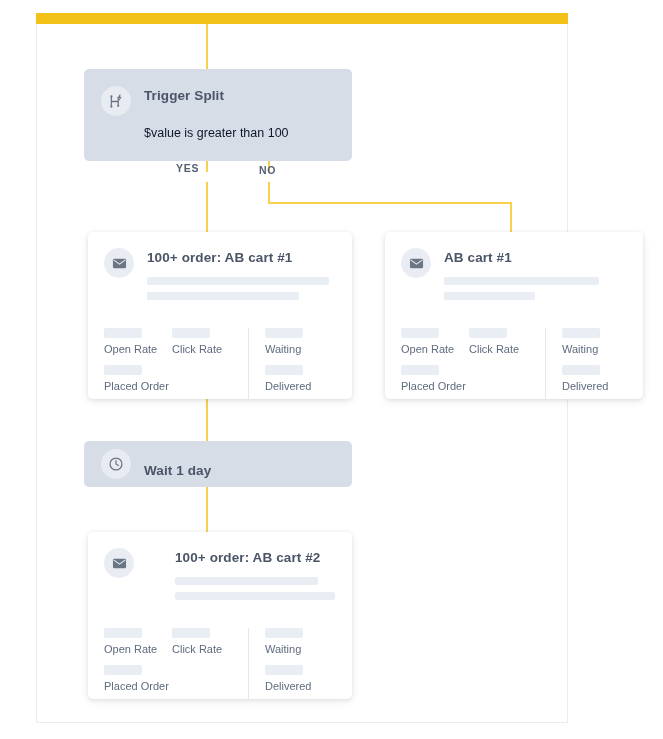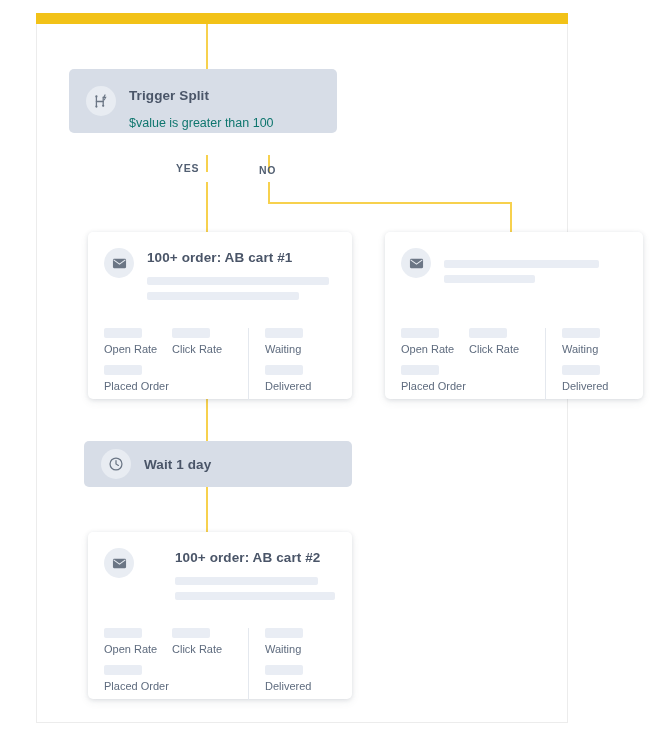--- a/index.html
+++ b/index.html
@@ -80,23 +80,23 @@
   .head-text { margin-left: 13px; padding-top: 1px; }
   .node-title {
     font-size: 13.5px;
     font-weight: bold;
     color: #4a5568;
     letter-spacing: 0.1px;
     line-height: 17px;
   }
   .node-sub {
     font-size: 12.5px;
-    color: #0f766e;
+    color: #0f172a;
     line-height: 18px;
-    margin-top: 10px;
+    margin-top: 20px;
   }
 
   
   .branch-label {
     position: absolute;
     font-size: 10.5px;
     font-weight: bold;
     color: #525f72;
     letter-spacing: 0.7px;
   }
@@ -149,21 +149,21 @@
 
 <div class="conn conn-v" style="left:268px; top:155px; height:17px;"></div>
 <div class="conn conn-v" style="left:268px; top:182px; height:22px;"></div>
 <div class="conn conn-h" style="left:268px; top:202px; width:244px;"></div>
 <div class="conn conn-v" style="left:510px; top:202px; height:30px;"></div>
 
 <div class="conn conn-v" style="left:206px; top:399px; height:42px;"></div>
 
 <div class="conn conn-v" style="left:206px; top:487px; height:45px;"></div>
 
-<div class="node node-flat" style="left:69px; top:69px; width:268px; height:64px;">
+<div class="node node-flat" style="left:84px; top:69px; width:268px; height:92px;">
   <div class="node-head" style="padding:17px 0 0 17px;">
     <span class="icon-circle">
       <svg width="17" height="17" viewBox="0 0 20 20" fill="none" stroke="#6b7685" stroke-width="1.5" stroke-linecap="round">
         <path d="M4 4v12"></path>
         <path d="M4 10h8"></path>
         <path d="M12 5v10"></path>
         <circle cx="4" cy="4" r="1.3" fill="#6b7685" stroke="none"></circle>
         <circle cx="4" cy="16" r="1.3" fill="#6b7685" stroke="none"></circle>
         <circle cx="12" cy="15" r="1.3" fill="#6b7685" stroke="none"></circle>
         <path d="M14.2 2.2 L12.6 5.2 L14.9 5.2 L13.3 8" stroke-width="1.3"></path>
@@ -222,20 +222,21 @@
 
 <div class="node node-white" style="left:385px; top:232px; width:258px; height:167px;">
   <div class="node-head" style="padding:16px 0 0 16px;">
     <span class="icon-circle">
       <svg width="15" height="15" viewBox="0 0 16 16">
         <rect x="1" y="3" width="14" height="10" rx="1.2" fill="#6b7685"></rect>
         <path d="M2.1 4.4 L8 8.7 L13.9 4.4" fill="none" stroke="#e9edf3" stroke-width="1.1" stroke-linecap="round" stroke-linejoin="round"></path>
       </svg>
     </span>
     <div class="head-text" style="width:185px;">
+      <div class="node-title">AB cart #1</div>
       <div class="ph ph-row" style="width:155px; margin-top:11px;"></div>
       <div class="ph ph-row" style="width:91px;"></div>
     </div>
   </div>
   <div class="metrics" style="left:16px; top:96px;">
     <div class="metric-group">
       <div class="metric-col" style="width:68px;">
         <div class="metric-val"></div>
         <div class="metric-lbl">Open Rate</div>
         <div class="metric-row2">
@@ -254,21 +255,21 @@
       <div class="metric-lbl">Waiting</div>
       <div class="metric-row2">
         <div class="metric-val"></div>
         <div class="metric-lbl">Delivered</div>
       </div>
     </div>
   </div>
 </div>
 
 <div class="node node-flat" style="left:84px; top:441px; width:268px; height:46px;">
-  <div class="node-head" style="padding:8px 0 0 17px; align-items:center;">
+  <div class="node-head" style="padding:8px 0 0 17px; align-items:flex-end;">
     <span class="icon-circle">
       <svg width="16" height="16" viewBox="0 0 18 18" fill="none" stroke="#6b7685" stroke-width="1.4" stroke-linecap="round">
         <circle cx="9" cy="9" r="6.7"></circle>
         <path d="M9 5.2 V9 L11.7 10.6"></path>
       </svg>
     </span>
     <div class="head-text" style="padding-top:0;">
       <div class="node-title">Wait 1 day</div>
     </div>
   </div>

